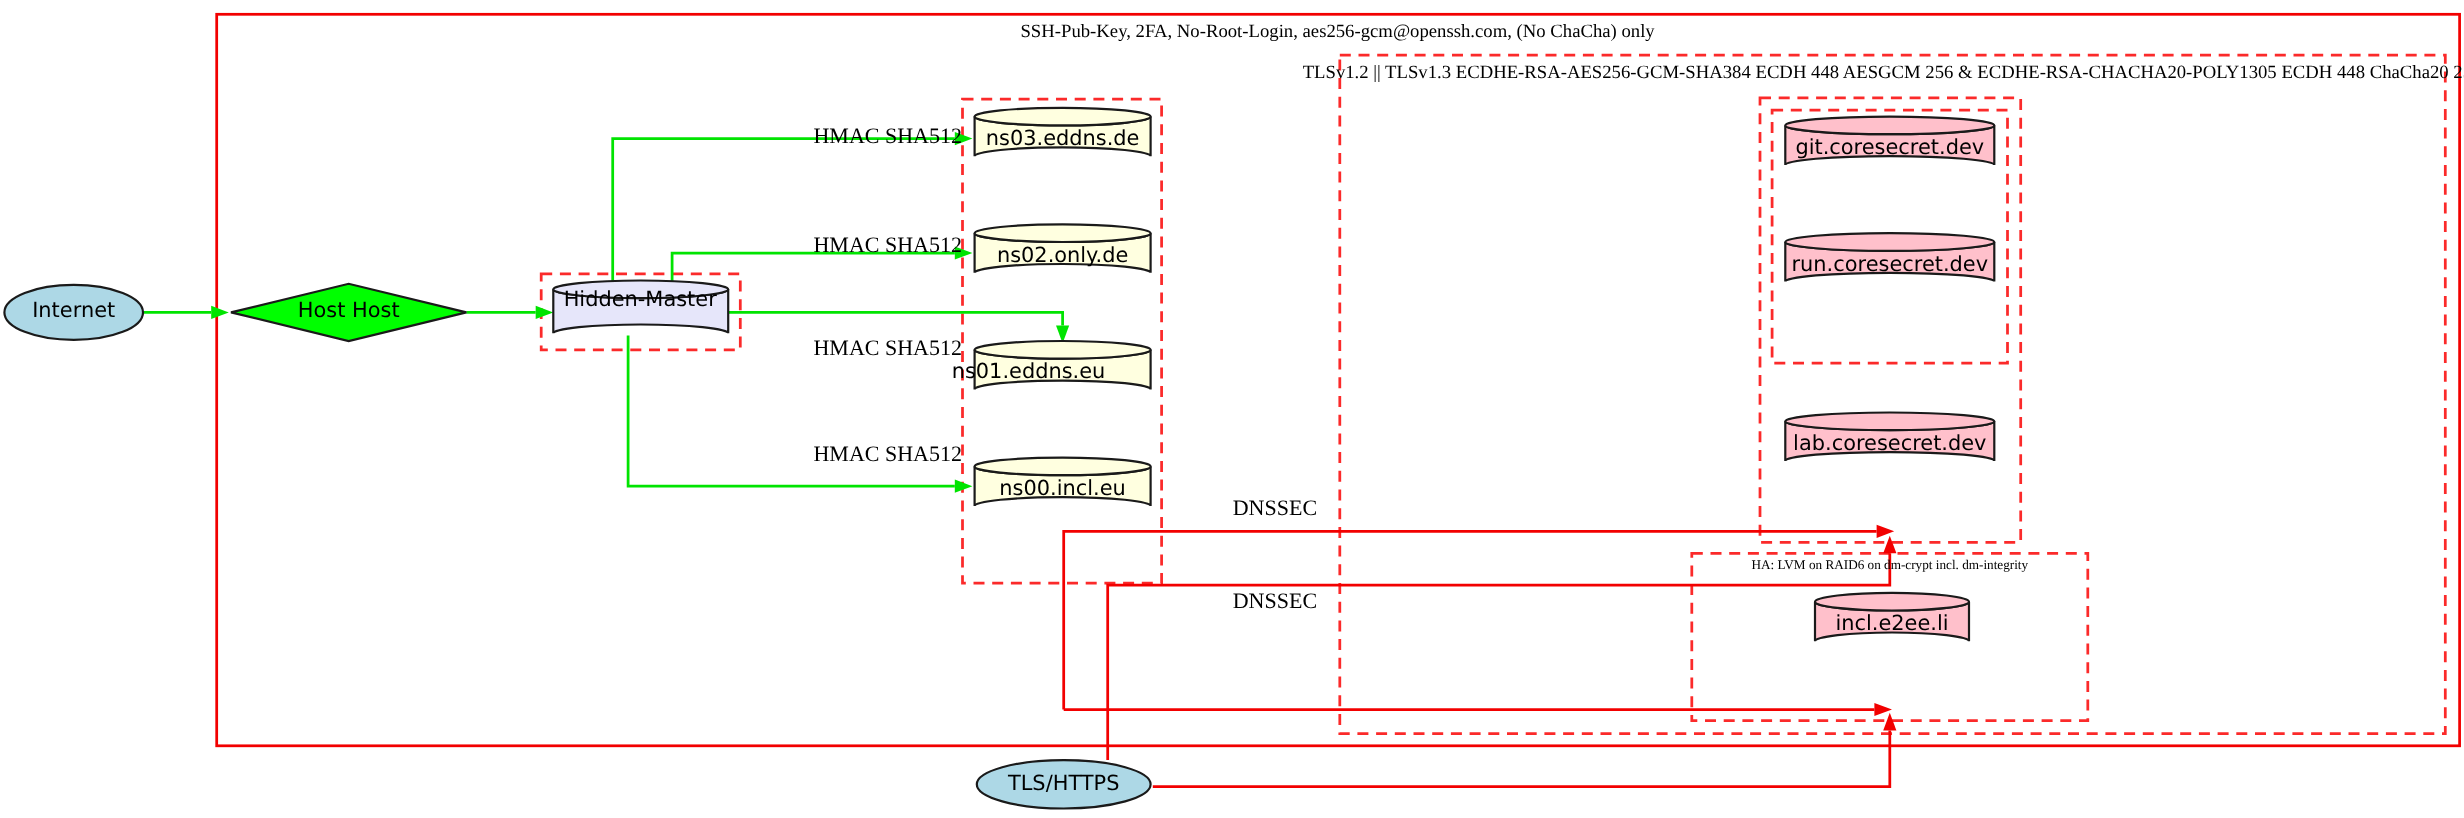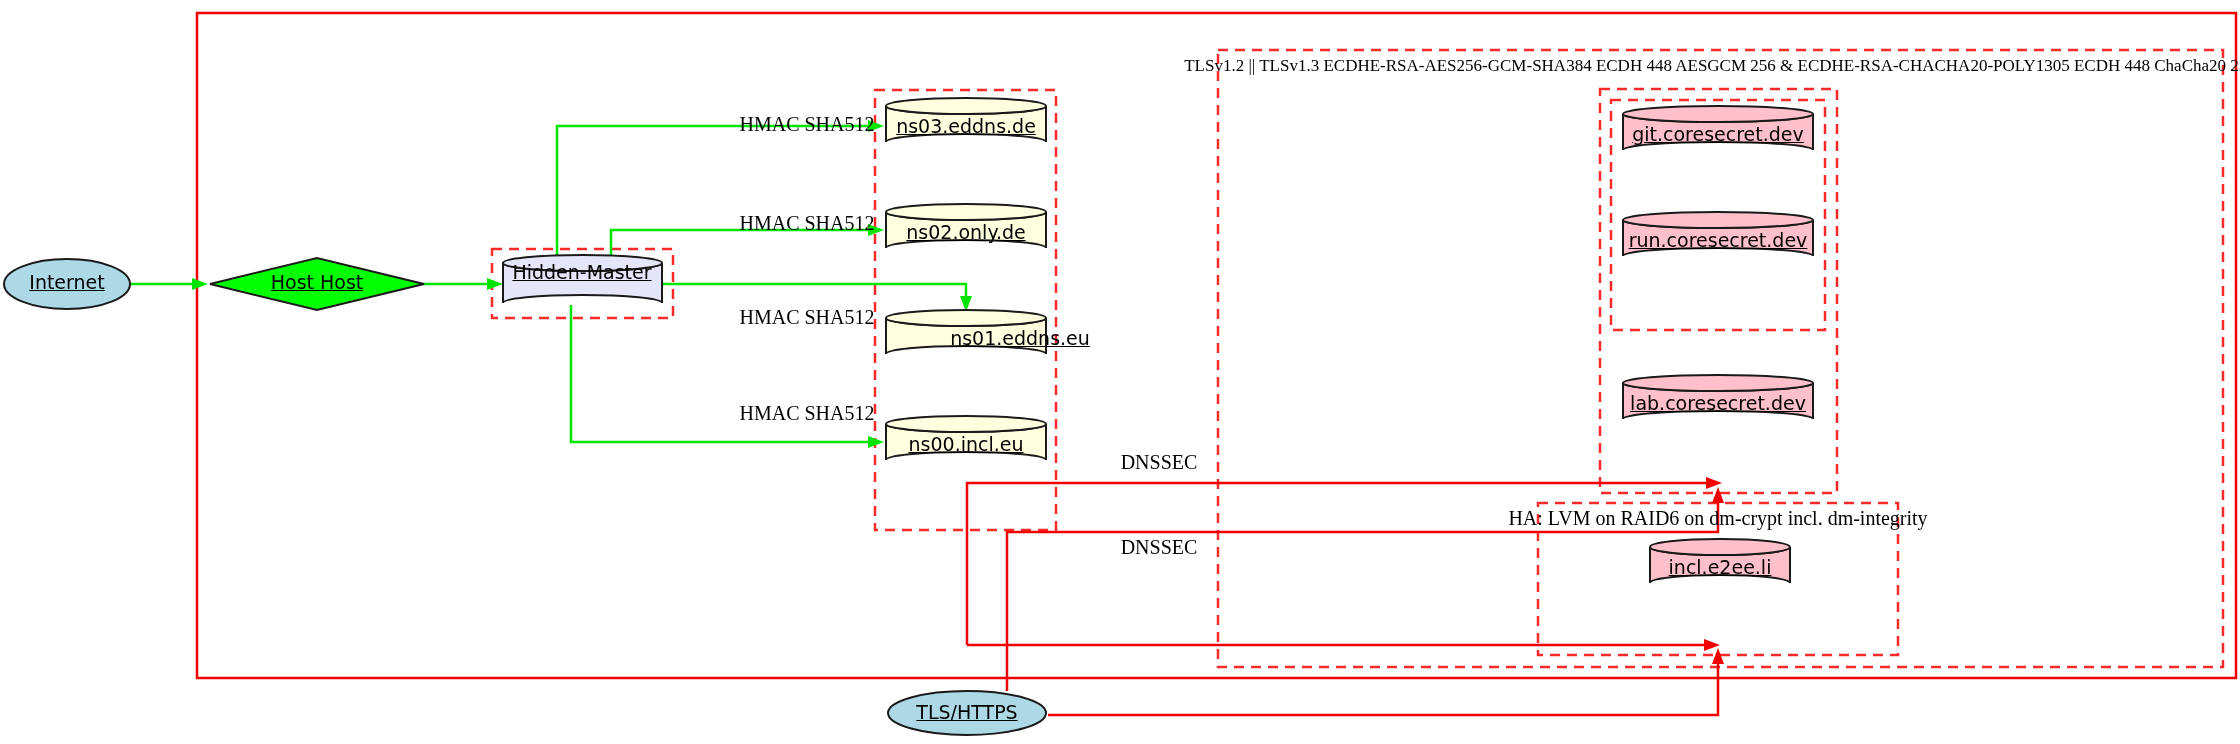--- a/index.html
+++ b/index.html
@@ -12,23 +12,23 @@
   .stage svg{position:absolute;left:0;top:0;}
   .lbl{
     position:absolute;
     transform:translateX(-50%);
     white-space:nowrap;
     color:#000;
     line-height:1.15;
     text-align:center;
   }
   .serif{font-family:"Liberation Serif","DejaVu Serif",serif;}
-  .sans{font-family:"DejaVu Sans","Liberation Sans",sans-serif;text-decoration:underline;}
+  .sans{font-family:"DejaVu Sans","Liberation Sans",sans-serif;}
   .fs17{font-size:17px;}
-  .fs16{font-size:20px;}
+  .fs16{font-size:12px;}
   .fs20{font-size:20px;margin-left:31px;}
   .fs19{font-size:19px;}
 </style>
 </head>
 <body>
 
 <div class="stage">
 
   <svg width="2240" height="744" viewBox="0 0 2240 744">
 
@@ -129,36 +129,37 @@
 
       <g>
         <path d="M1650,547 V583 A70,8 0 0 1 1790,583 V547 A70,8 0 0 1 1650,547 Z" fill="#FFC0CB"></path>
         <ellipse cx="1720" cy="547" rx="70" ry="8" fill="#FFC0CB"></ellipse>
       </g>
 
       <ellipse cx="967" cy="713" rx="79" ry="22" fill="#ADD8E6"></ellipse>
     </g>
   </svg>
 
+  <div class="lbl serif fs17" style="left:1216px;top:19px;">SSH-Pub-Key, 2FA, No-Root-Login, aes256-gcm@openssh.com, (No ChaCha) only</div>
   <div class="lbl serif fs17" style="left:1720px;top:56px;">TLSv1.2 || TLSv1.3 ECDHE-RSA-AES256-GCM-SHA384 ECDH 448 AESGCM 256 &amp; ECDHE-RSA-CHACHA20-POLY1305 ECDH 448 ChaCha20 256</div>
   <div class="lbl serif fs16" style="left:1718px;top:507px;">HA: LVM on RAID6 on dm-crypt incl. dm-integrity</div>
 
   <div class="lbl serif fs20" style="left:776px;top:113px;">HMAC SHA512</div>
   <div class="lbl serif fs20" style="left:776px;top:212px;">HMAC SHA512</div>
   <div class="lbl serif fs20" style="left:776px;top:306px;">HMAC SHA512</div>
   <div class="lbl serif fs20" style="left:776px;top:402px;">HMAC SHA512</div>
   <div class="lbl serif fs20" style="left:1128px;top:451px;">DNSSEC</div>
   <div class="lbl serif fs20" style="left:1128px;top:536px;">DNSSEC</div>
 
   <div class="lbl sans fs19" style="left:67px;top:272px;">Internet</div>
   <div class="lbl sans fs19" style="left:317px;top:272px;">Host Host</div>
   <div class="lbl sans fs19" style="left:582px;top:262px;">Hidden-Master</div>
   <div class="lbl sans fs19" style="left:966px;top:116px;">ns03.eddns.de</div>
   <div class="lbl sans fs19" style="left:966px;top:222px;">ns02.only.de</div>
-  <div class="lbl sans fs19" style="left:1020px;top:328px;">ns01.eddns.eu</div>
+  <div class="lbl sans fs19" style="left:935px;top:328px;">ns01.eddns.eu</div>
   <div class="lbl sans fs19" style="left:966px;top:434px;">ns00.incl.eu</div>
   <div class="lbl sans fs19" style="left:1718px;top:124px;">git.coresecret.dev</div>
   <div class="lbl sans fs19" style="left:1718px;top:230px;">run.coresecret.dev</div>
   <div class="lbl sans fs19" style="left:1718px;top:393px;">lab.coresecret.dev</div>
   <div class="lbl sans fs19" style="left:1720px;top:557px;">incl.e2ee.li</div>
   <div class="lbl sans fs19" style="left:967px;top:702px;">TLS/HTTPS</div>
 
 </div>
 
 </body></html>

